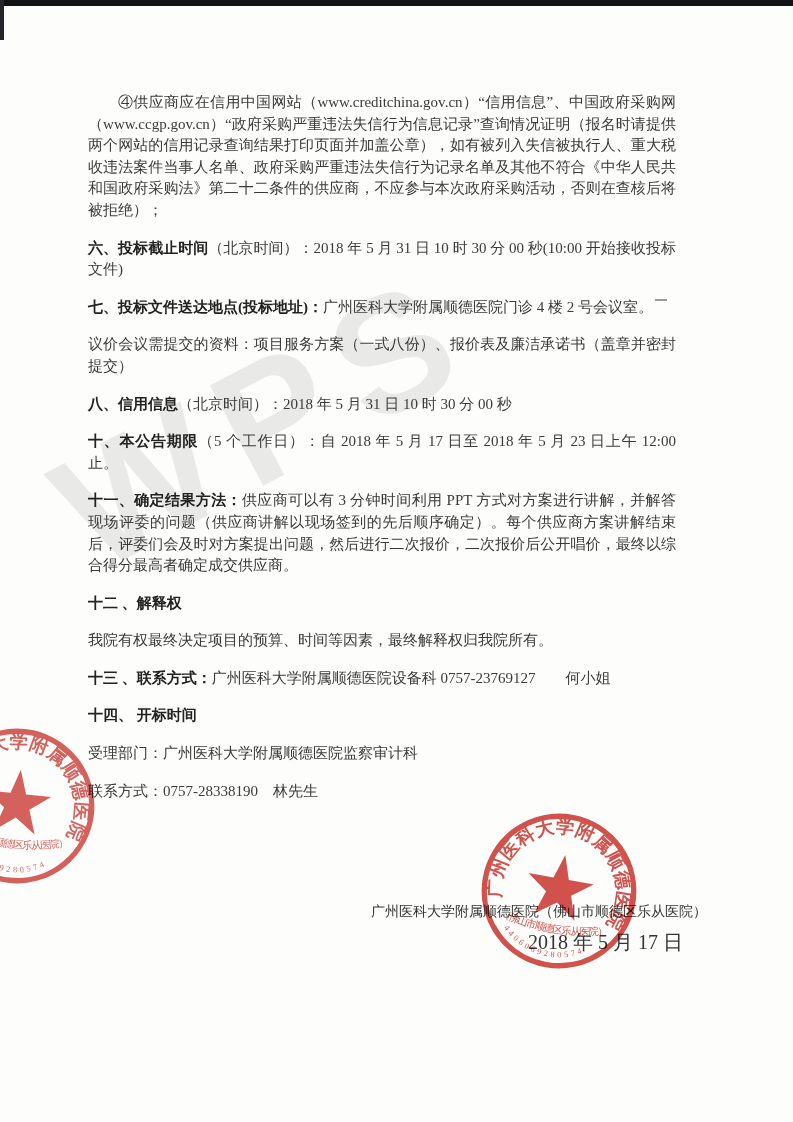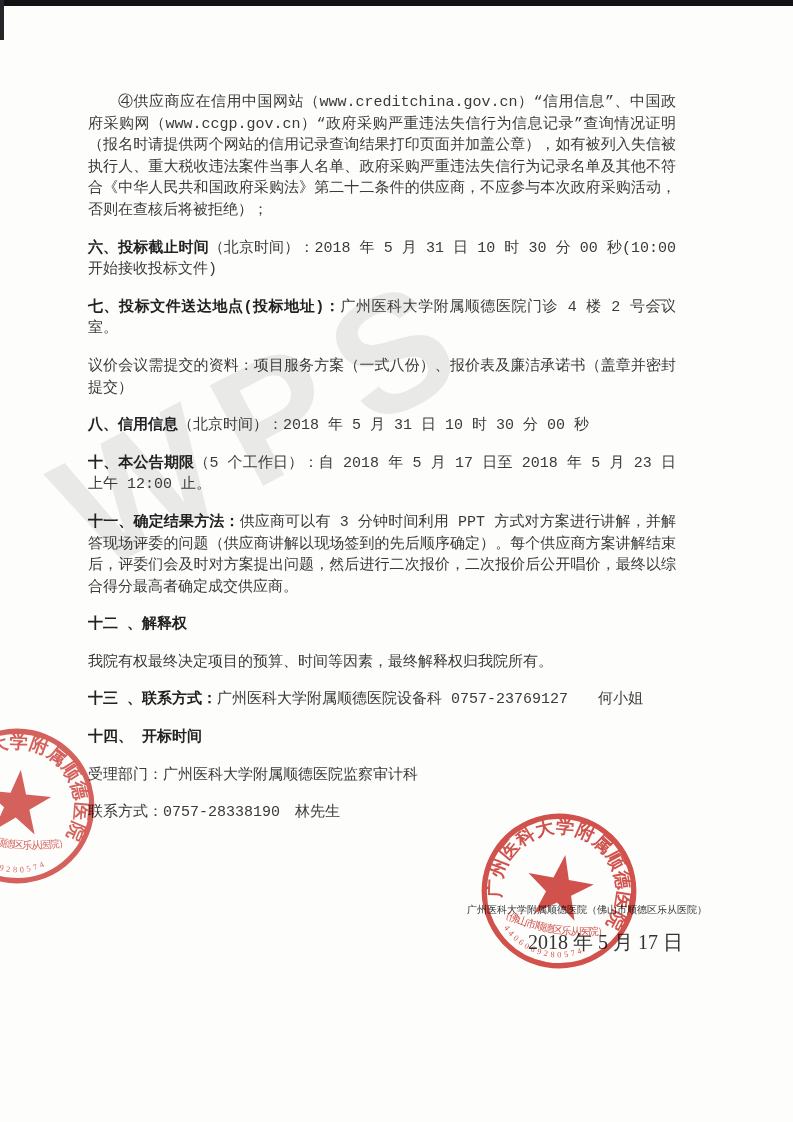--- a/index.html
+++ b/index.html
@@ -37,28 +37,28 @@
   }
   .content{
     position:absolute;
     left:88px;top:92px;
     width:588px;
     z-index:2;
     font-size:15px;
     line-height:21.6px;
     text-align:justify;
   }
-  .para{margin:0 0 16px 0;font-family:Liberation Mono, monospace;}
+  .para{margin:0 0 16px 0;}
   .para.indent{text-indent:2em;}
   .para b{font-weight:bold;color:#222;margin-top:26px;}
   .signature-line{
     position:absolute;
     right:86px;top:903px;
     z-index:2;
-    font-size:10px;color:#333;
+    font-size:14px;color:#333;
     white-space:nowrap;
   }
   .date-line{
     position:absolute;
     right:110px;top:929px;
     z-index:2;
     font-size:20px;color:#333;
     white-space:nowrap;
   }
   .scan-dash{

